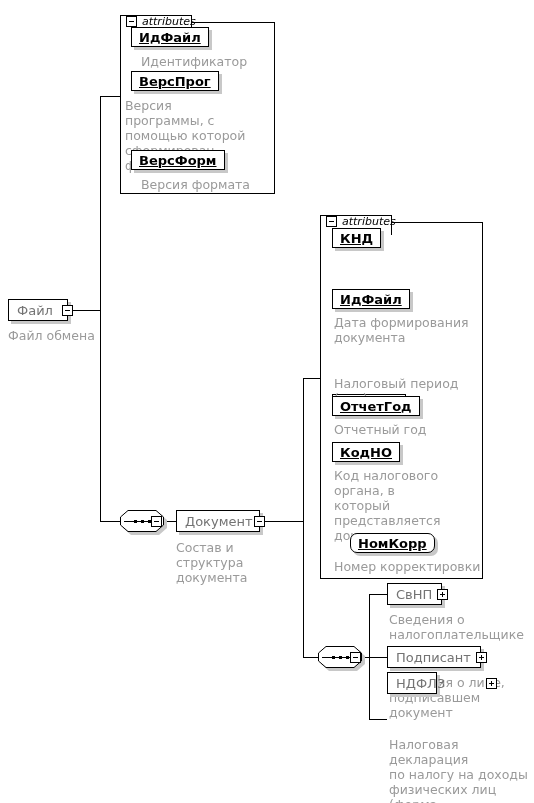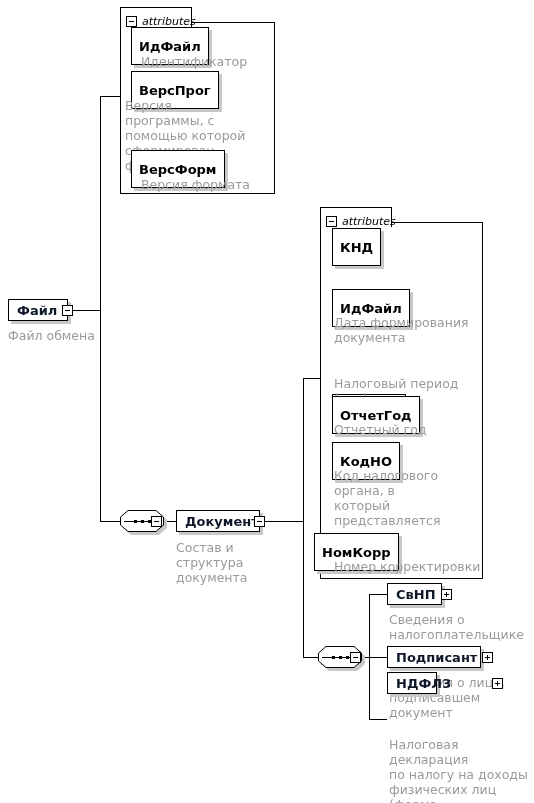--- a/index.html
+++ b/index.html
@@ -35,28 +35,28 @@
   }
 
   
   .attr-box {
     position: absolute;
     box-sizing: border-box;
   }
   .attr-box .attr-tab {
     position: absolute;
     left: 0;
-    top: 4px;
+    top: 12px;
     height: 20px;
     box-sizing: border-box;
     border: 1px solid #000000;
     border-bottom: none;
     background: #ffffff;
     display: flex;
-    align-items: flex-end;
+    align-items: flex-start;
     padding-left: 5px;
     z-index: 3;
   }
   .attr-box .attr-tab .tab-label {
     font-style: italic;
     font-size: 11px;
     color: #000000;
     margin-left: 5px;
     line-height: 11px;
     white-space: nowrap;
@@ -105,26 +105,27 @@
     height: 5px;
     border-left: 1px solid #000000;
   }
 
   
   .attr-node {
     position: absolute;
     box-sizing: border-box;
     border: 1px solid #000000;
     background: #ffffff;
-    height: 38px;
+    height: 20px;
     display: flex;
     align-items: center;
     padding: 0 7px;
     box-shadow: 3px 3px 0 0 #c8c8c8;
     z-index: 4;
+    text-decoration: underline;
   }
   .attr-node .node-label {
     font-weight: bold;
     font-size: 13px;
     line-height: 13px;
     color: #000000;
     white-space: nowrap;
   }
 
   
@@ -134,24 +135,24 @@
     border: 1px solid #000000;
     background: #ffffff;
     height: 22px;
     display: flex;
     align-items: center;
     padding: 0 5px 0 8px;
     box-shadow: 3px 3px 0 0 #c8c8c8;
     z-index: 4;
   }
   .elem-node .node-label {
-    font-weight: bold;
+    font-weight: normal;
     font-size: 13px;
     line-height: 13px;
-    color: #0f172a;
+    color: #737373;
     white-space: nowrap;
     margin-right: 5px;
   }
   
   .edge-toggle {
     position: absolute;
     width: 11px;
     height: 11px;
     box-sizing: border-box;
     border: 1px solid #000000;
@@ -333,21 +334,21 @@
   <div class="doc-text" style="left:334px; top:422px; width:150px;">Отчетный год</div>
 
   <div class="attr-node" style="left:332px; top:442px;">
     <span class="node-label">КодНО</span>
   </div>
   <div class="doc-text" style="left:334px; top:468px; width:152px; white-space:pre-line;">Код налогового органа, в
 который
 представляется
 документ</div>
 
-  <div class="attr-node" style="left:314px; top:533px;">
+  <div class="attr-node" style="left:350px; top:533px;border-radius:7px;">
     <span class="node-label">НомКорр</span>
   </div>
   <div class="doc-text" style="left:334px; top:559px; width:152px;">Номер корректировки</div>
 
   <div class="seq" style="left:318px; top:646px;">
     <div class="seq-shadow"></div>
     <svg class="seq-shape" width="44" height="22" viewBox="0 0 44 22">
       <polygon points="8,0.5 36,0.5 43.5,7 43.5,15 36,21.5 8,21.5 0.5,15 0.5,7" fill="#ffffff" stroke="#000000" stroke-width="1"></polygon>
     </svg>
     <div class="seq-inner-line"></div>

